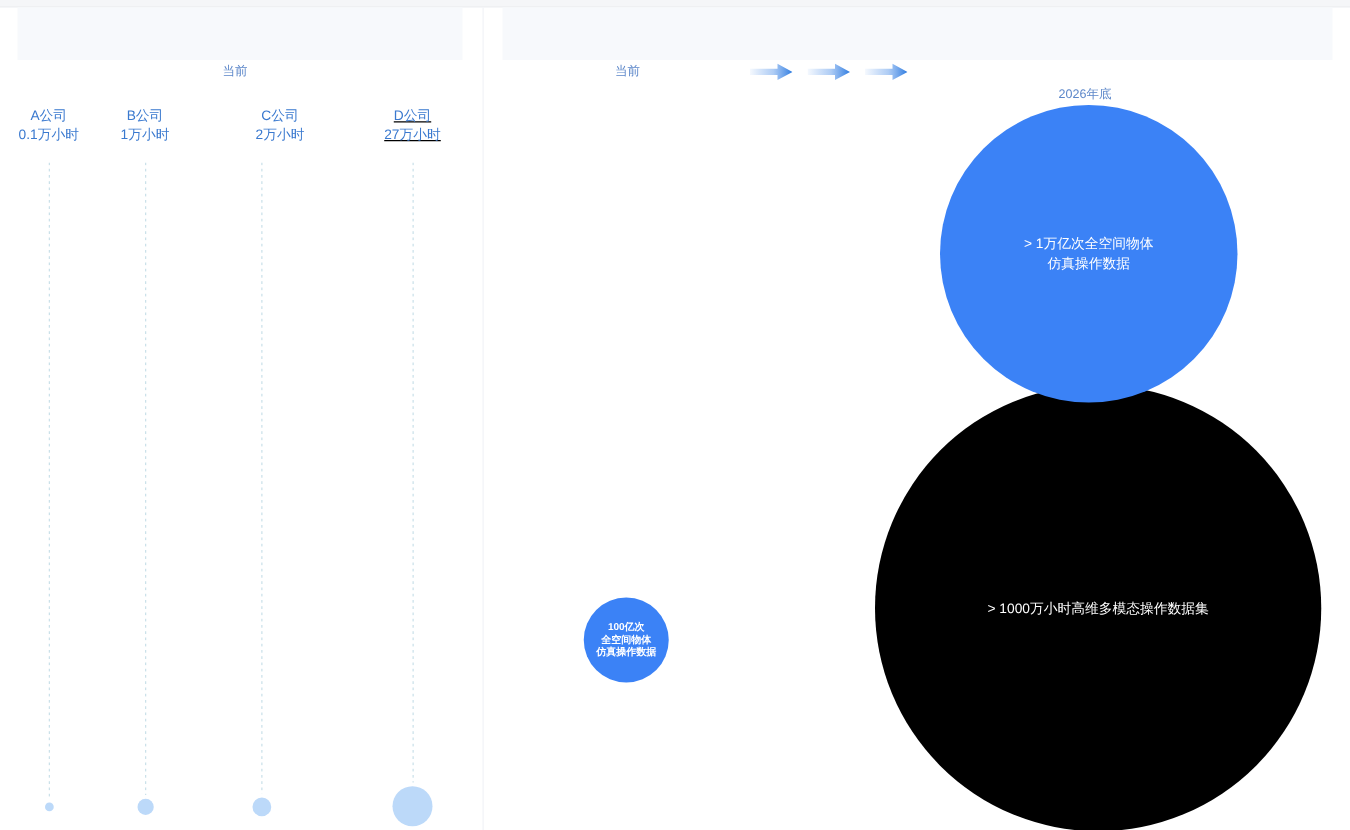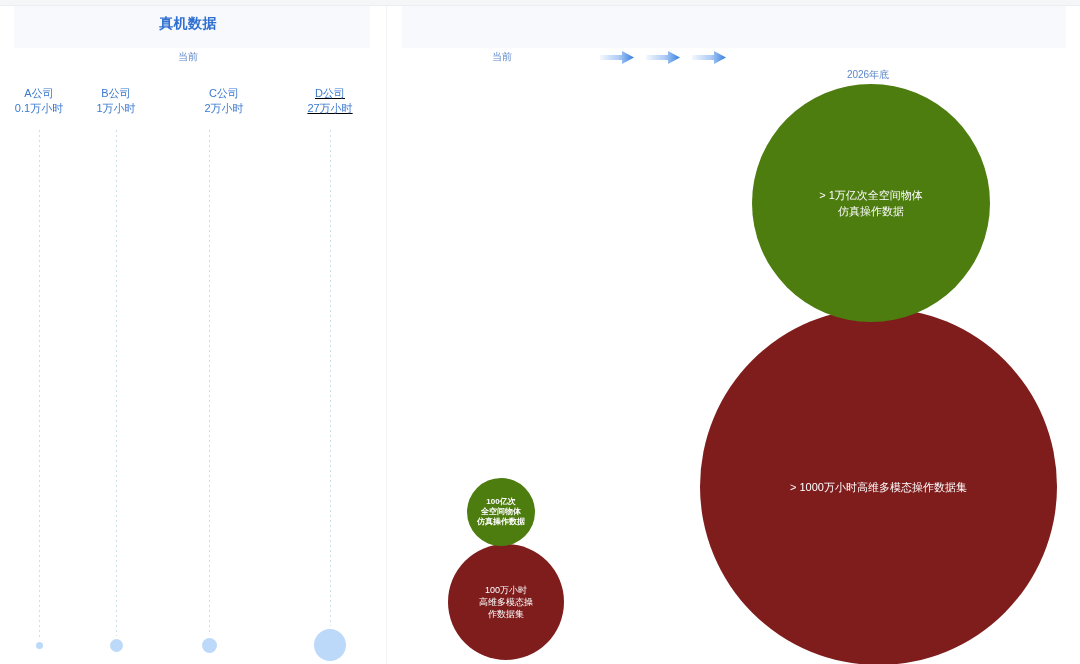--- a/index.html
+++ b/index.html
@@ -135,22 +135,22 @@
     align-items: center;
     justify-content: center;
     text-align: center;
     color: #ffffff;
     box-sizing: border-box;
   }
   .bubble .btext {
     width: 90%;
     white-space: pre-line;
   }
-  .bubble.deep  { background: #4d7c0f; }
-  .bubble.light { background: #7f1d1d; }
+  .bubble.deep  { background: #3b82f6; }
+  .bubble.light { background: #000000; }
 
   #b-now-deep  { left: 467px; top: 478px; width: 68px;  height: 68px;  }
   #b-now-deep  .btext { font-size: 8px;  line-height: 10px; font-weight: bold; }
   #b-now-light { left: 448px; top: 544px; width: 116px; height: 116px; }
   #b-now-light .btext { font-size: 9px;  line-height: 12px; }
   #b-end-deep  { left: 752px; top: 84px;  width: 238px; height: 238px; }
   #b-end-deep  .btext { font-size: 11px; line-height: 16px; }
   #b-end-light { left: 700px; top: 308px; width: 357px; height: 357px; }
   #b-end-light .btext { font-size: 11px; line-height: 16px; }
 </style>
@@ -160,21 +160,20 @@
 <div id="stage">
 
   <div class="top-strip">
     <div class="top-strip-inner"></div>
   </div>
 
   <div class="panel-tint left"></div>
   <div class="panel-tint right"></div>
   <div class="divider"></div>
 
-  <div class="sec-title left">真机数据</div>
   <div class="phase-label l-now">当前</div>
 
   <div id="left-columns">
       <div class="col" style="left: -21px;">
         <div class="col-name">A公司</div>
         <div class="col-value">0.1万小时</div>
       </div>
       <div class="dotline" style="left: 39px; top: 130px; height: 508.5px;"></div>
       <div class="enddot" style="width: 7px; height: 7px; left: 35.5px; top: 641.5px; background: rgb(188, 217, 249);"></div>
       <div class="col" style="left: 56px;">
@@ -226,25 +225,20 @@
             <linearGradient id="ag2" x1="0" y1="0" x2="1" y2="0">
               <stop offset="0%" stop-color="#3f86e8" stop-opacity="0.05"></stop>
               <stop offset="55%" stop-color="#4b8ee8" stop-opacity="0.45"></stop>
               <stop offset="100%" stop-color="#2f7ce0" stop-opacity="1"></stop>
             </linearGradient>
           </defs>
           <path d="M0 5 L22 5 L22 1 L34 7.5 L22 14 L22 10 L0 10 Z" fill="url(#ag2)"></path>
         </svg></div>
     </div>
 
-  <div class="bubble light" id="b-now-light">
-    <span class="btext">100万小时
-高维多模态操
-作数据集</span>
-  </div>
   <div class="bubble deep" id="b-now-deep">
     <span class="btext">100亿次
 全空间物体
 仿真操作数据</span>
   </div>
 
   <div class="bubble light" id="b-end-light">
     <span class="btext">&gt; 1000万小时高维多模态操作数据集</span>
   </div>
   <div class="bubble deep" id="b-end-deep">

